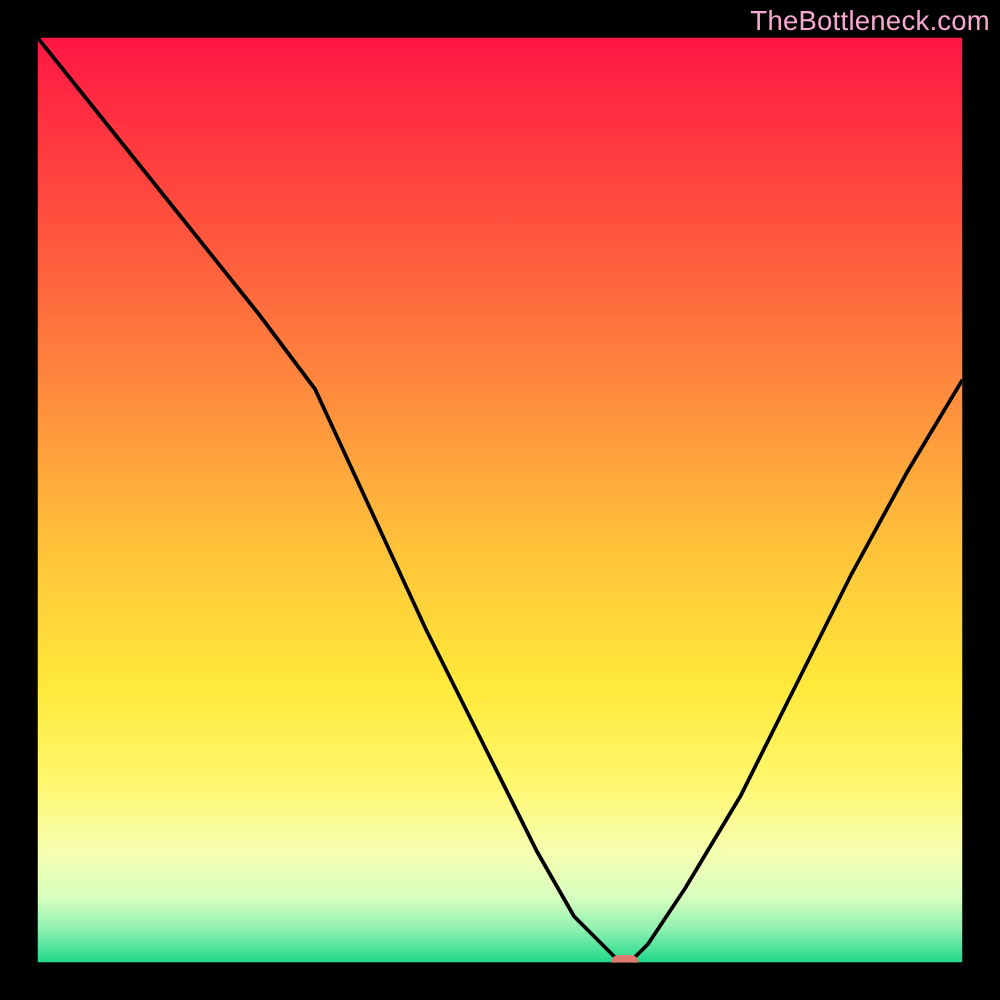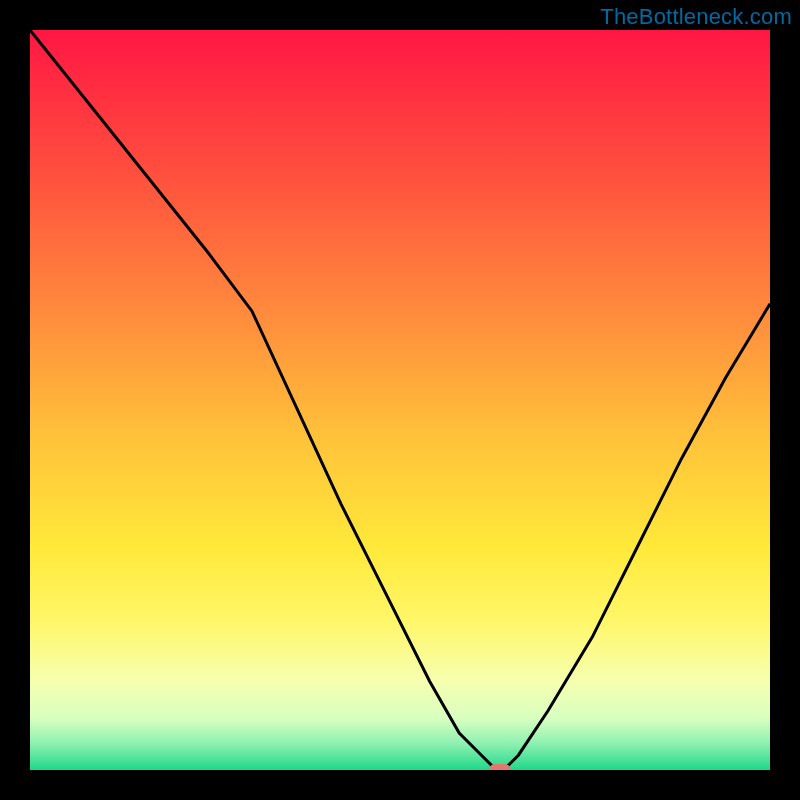--- a/index.html
+++ b/index.html
@@ -26,21 +26,21 @@
   }
   .plot svg {
     display: block;
     width: 740px;
     height: 740px;
   }
   .watermark {
     position: absolute;
     top: 4px;
     right: 8px;
-    color: #0369a1;
+    color: #f9a8d4;
     font-size: 22px;
     font-weight: 500;
     letter-spacing: 0.2px;
   }
 </style>
 </head>
 <body>
 
 <div class="frame">
 

